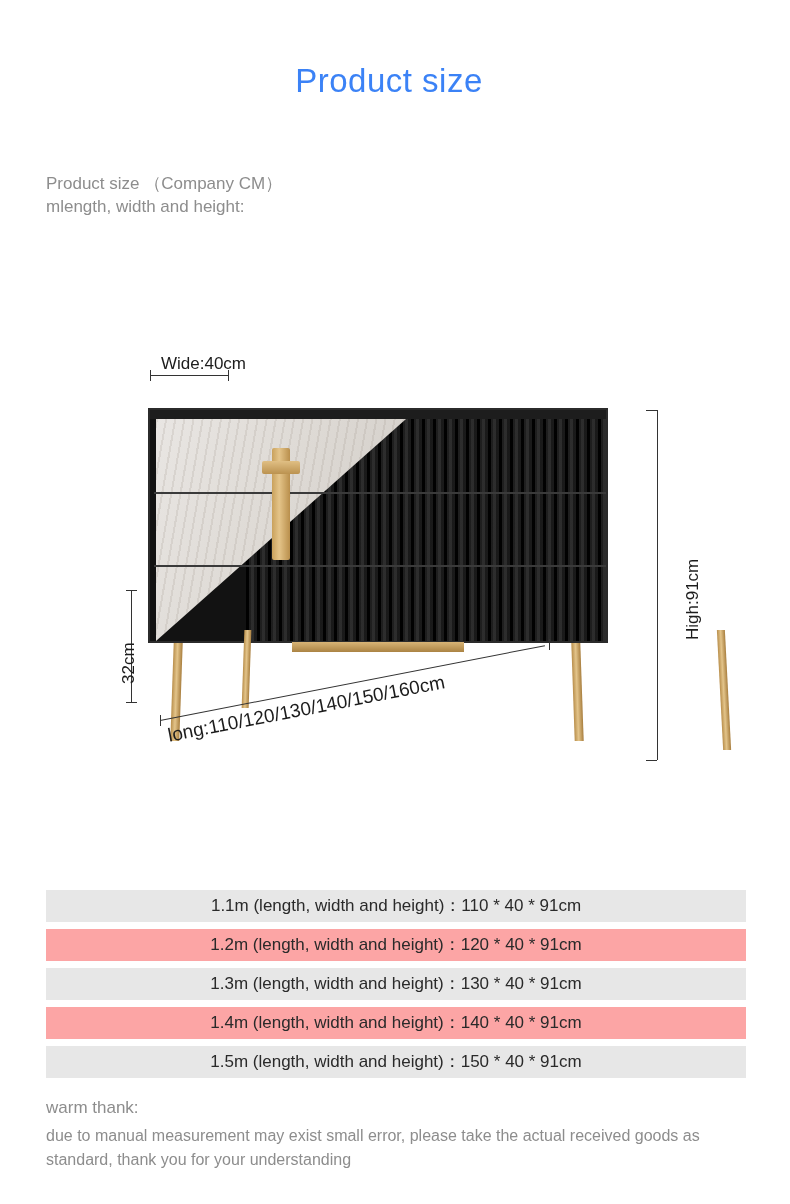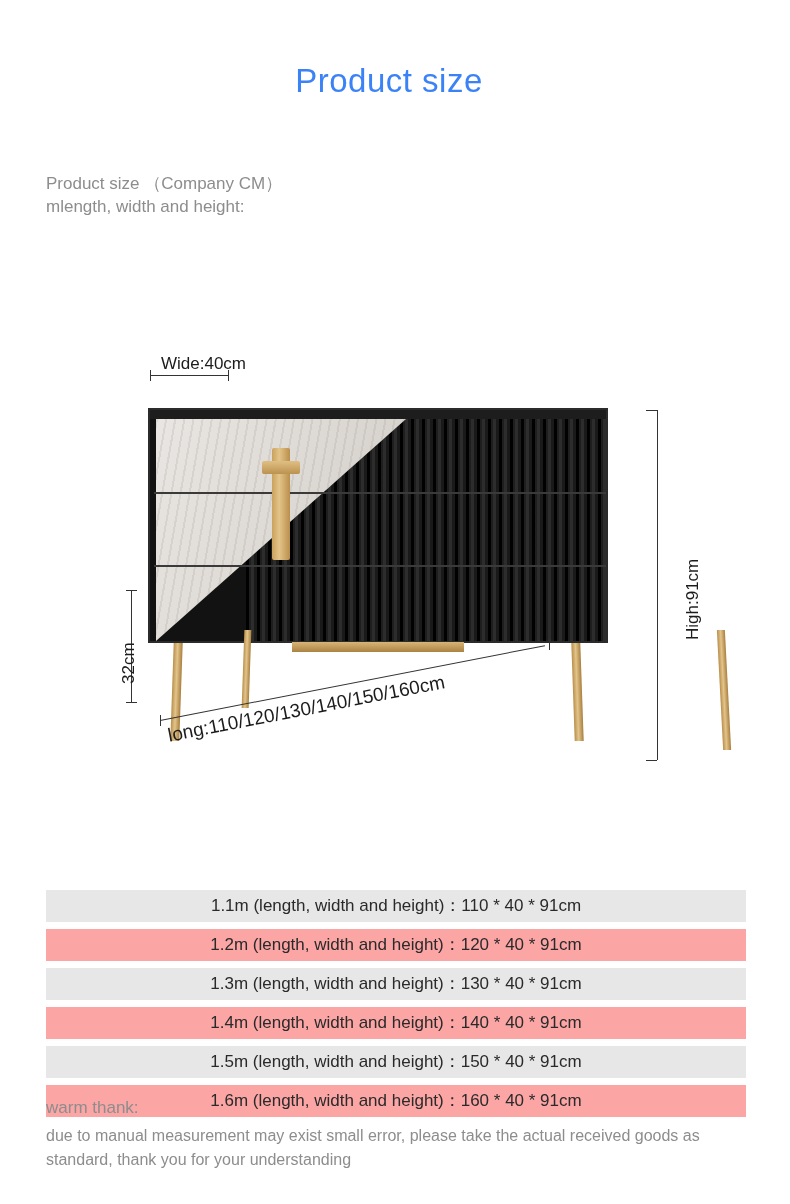--- a/index.html
+++ b/index.html
@@ -264,19 +264,18 @@
   <div class="tick-v" style="left:549px; top:299px;"></div>
   <div class="dim-label label-slant" style="left:166px; top:385px;">long:110/120/130/140/150/160cm</div>
 </div>
 
 <div class="size-table">
   <div class="size-row alt">1.1m (length, width and height)：110 * 40 * 91cm</div>
   <div class="size-row">1.2m (length, width and height)：120 * 40 * 91cm</div>
   <div class="size-row alt">1.3m (length, width and height)：130 * 40 * 91cm</div>
   <div class="size-row">1.4m (length, width and height)：140 * 40 * 91cm</div>
   <div class="size-row alt">1.5m (length, width and height)：150 * 40 * 91cm</div>
-  <div class="size-row">1.6m (length, width and height)：160 * 40 * 91cm</div>
 </div>
 
 <div class="tips">
   <div class="tips-title">warm thank:</div>
   <div class="tips-body">due to manual measurement may exist small error, please take the actual received goods as standard, thank you for your understanding</div>
 </div>
 
 </body></html>

